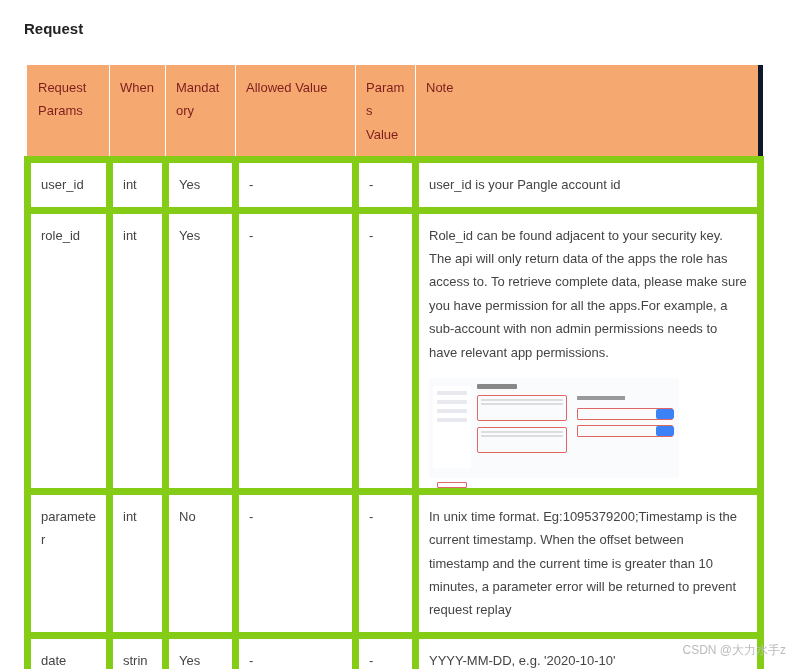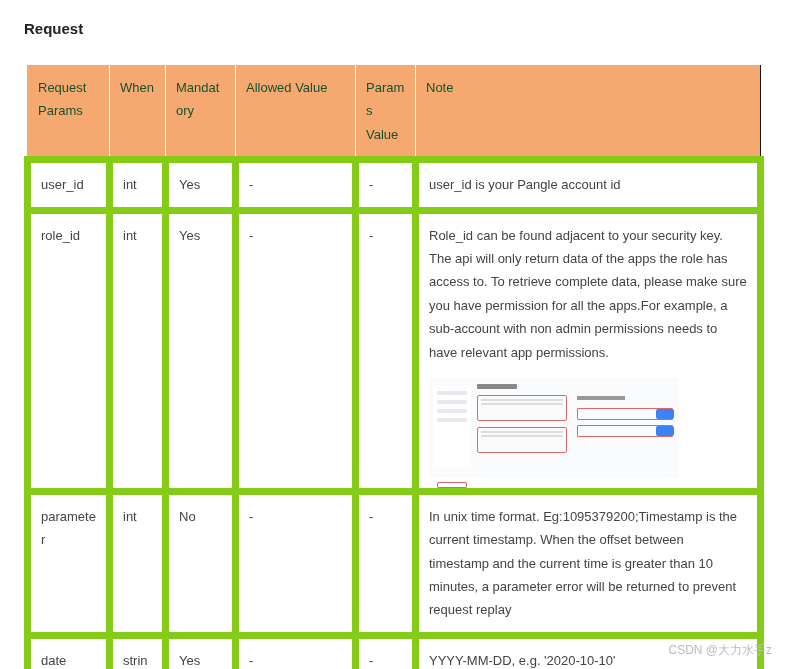--- a/index.html
+++ b/index.html
@@ -31,27 +31,27 @@
       padding: 10px 10px;
       text-align: left;
       vertical-align: top;
       font-size: 13px;
       line-height: 1.8;
       color: #444;
       word-wrap: break-word;
     }
     th {
       background: #f5a971;
-      color: #14532d;
+      color: #7f1d1d;
       font-weight: 400;
       border: 1px solid #f5a971;
       border-right: 1px solid #fff;
     }
     th:last-child {
-      border-right: 1px solid #0f172a;
+      border-right: 5px solid #0f172a;
     }
     .col-params { width: 82px; }
     .col-type { width: 56px; }
     .col-mandatory { width: 70px; }
     .col-allowed { width: 120px; }
     .col-default { width: 60px; }
     .col-note { width: auto; }
     .img-placeholder {
       margin-top: 14px;
       width: 250px;
@@ -130,21 +130,21 @@
       position: absolute;
       right: -2px;
       top: 0;
       width: 18px;
       height: 10px;
       background: #3b82f6;
       border-radius: 2px;
     }
     .watermark {
       position: fixed;
-      right: 16px;
+      right: 2px;
       bottom: 10px;
       font-size: 12px;
       color: #bbb;
       pointer-events: none;
     }
   </style>
 </head>
 <body>
 
 <h2 class="section-title">Request</h2>

